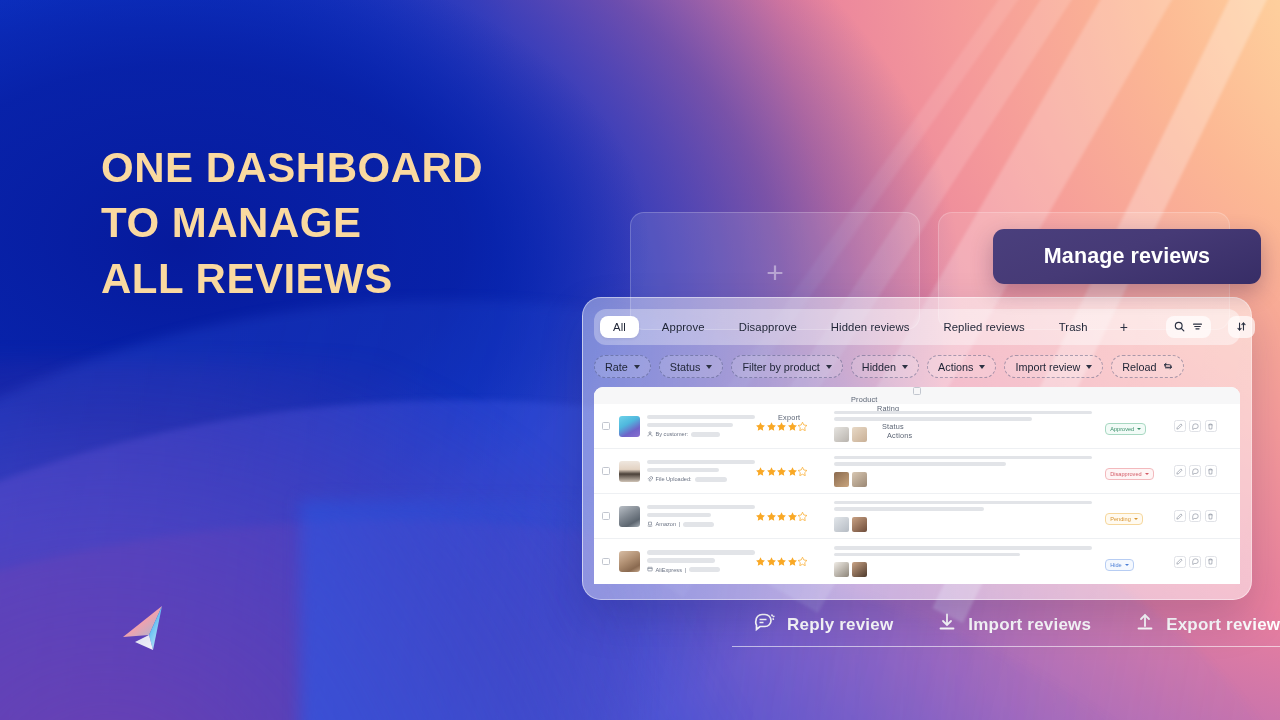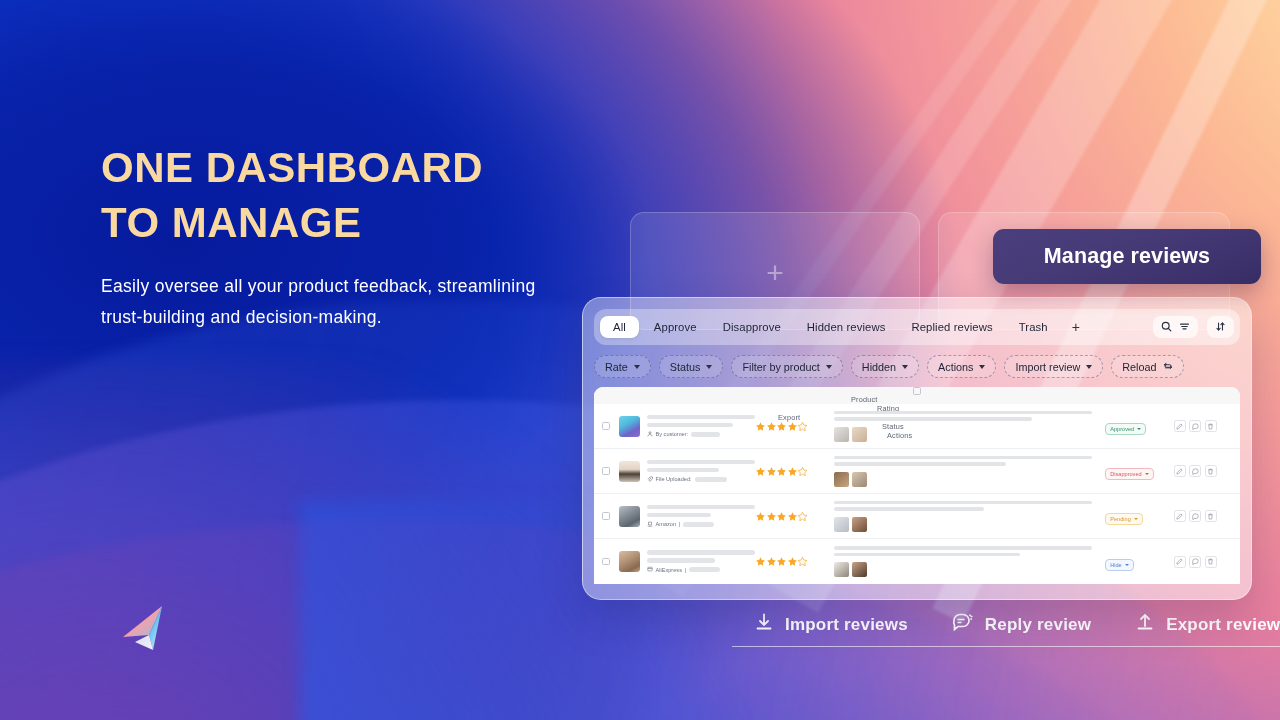--- a/index.html
+++ b/index.html
@@ -122,21 +122,21 @@
     padding:11px;
     z-index:5;
     box-shadow:0 18px 44px rgba(20,20,70,0.18);
   }
   #dash-inner { position:relative; width:100%; height:100%; }
 
   
   #tabstrip {
     height:36px; border-radius:12px;
     background:linear-gradient(100deg, rgba(255,255,255,0.30), rgba(255,255,255,0.46));
-    display:flex; align-items:center; padding:0 6px; gap:4px;
+    display:flex; align-items:center; padding:0 6px; gap:12px;
   }
   .tab {
     font-size:11.3px; color:#1d2334; padding:5px 11px; border-radius:8px; white-space:nowrap;
     letter-spacing:0.1px;
   }
   .tab.active { background:#fff; font-weight:500; padding:5px 13px; box-shadow:0 1px 3px rgba(0,0,0,0.08); }
   .tab-plus { font-size:14px; color:#2b3142; padding:3px 9px; }
   .tab-spacer { flex:1; }
   .tab-tool {
     background:rgba(255,255,255,0.68); border-radius:8px; height:22px;
@@ -227,22 +227,22 @@
   <div class="swoosh sw1"></div>
   <div class="swoosh sw2"></div>
   <div class="purple-corner"></div>
   <div class="blue-streak"></div>
 </div>
 
 <div id="hero">
   <div class="headline">
     <div>ONE DASHBOARD</div>
     <div>TO MANAGE</div>
+    <div>ALL REVIEWS</div>
   </div>
-  <div class="subcopy">Easily oversee all your product feedback, streamlining trust-building and decision-making.</div>
 </div>
 
 <div id="logo">
   <span>
     <svg width="54" height="50" viewBox="0 0 54 50">
       <defs>
         <linearGradient id="lgA" x1="0" y1="0" x2="1" y2="1">
           <stop offset="0" stop-color="#ffffff"></stop>
             <stop offset="0.45" stop-color="#f9a0a8"></stop>
             <stop offset="1" stop-color="#9fb6d8"></stop>
@@ -259,37 +259,37 @@
       <path d="M1,35 L40,4 L27,33 Z" fill="url(#lgA)"></path>
       <path d="M27,33 L40,4 L31,48 Z" fill="url(#lgB)"></path>
       <path d="M27,33 L31,48 L13,40 Z" fill="url(#lgC)" opacity="0.92"></path>
     </svg>
   </span>
 </div>
 
 <div id="actionbar">
   <div class="act">
     <span>
+      <svg width="22" height="20" viewBox="0 0 22 20" fill="none" stroke="#fff" stroke-width="1.7">
+        <path d="M2 8.5a6 6 0 0 1 6-6h3a6 6 0 0 1 0 12H6l-3.5 3v-4.3A6 6 0 0 1 2 8.5Z"></path>
+        <path d="M5.5 7.5h7M5.5 10.5h4"></path>
+        <path d="M17.5 2.5l1 1.6M20.5 4.2l-1.8.6M19.5 8l-.6-1.8" stroke-width="1.5"></path>
+      </svg>
+    </span>
+    <span>Reply review</span>
+  </div>
+  <div class="act">
+    <span>
       <svg width="20" height="20" viewBox="0 0 20 20" fill="none" stroke="#fff" stroke-width="1.8" stroke-linecap="round">
         <path d="M10 2.5v9.5"></path>
           <path d="M6 9l4 4 4-4"></path>
           <path d="M3.5 16.5h13"></path>
       </svg>
     </span>
     <span>Import reviews</span>
-  </div>
-  <div class="act">
-    <span>
-      <svg width="22" height="20" viewBox="0 0 22 20" fill="none" stroke="#fff" stroke-width="1.7">
-        <path d="M2 8.5a6 6 0 0 1 6-6h3a6 6 0 0 1 0 12H6l-3.5 3v-4.3A6 6 0 0 1 2 8.5Z"></path>
-        <path d="M5.5 7.5h7M5.5 10.5h4"></path>
-        <path d="M17.5 2.5l1 1.6M20.5 4.2l-1.8.6M19.5 8l-.6-1.8" stroke-width="1.5"></path>
-      </svg>
-    </span>
-    <span>Reply review</span>
   </div>
   <div class="act">
     <span>
       <svg width="20" height="20" viewBox="0 0 20 20" fill="none" stroke="#fff" stroke-width="1.8" stroke-linecap="round">
         <path d="M10 14V3.5"></path>
           <path d="M6 7l4-4 4 4"></path>
           <path d="M3.5 16.5h13"></path>
       </svg>
     </span>
     <span>Export reviews</span>

